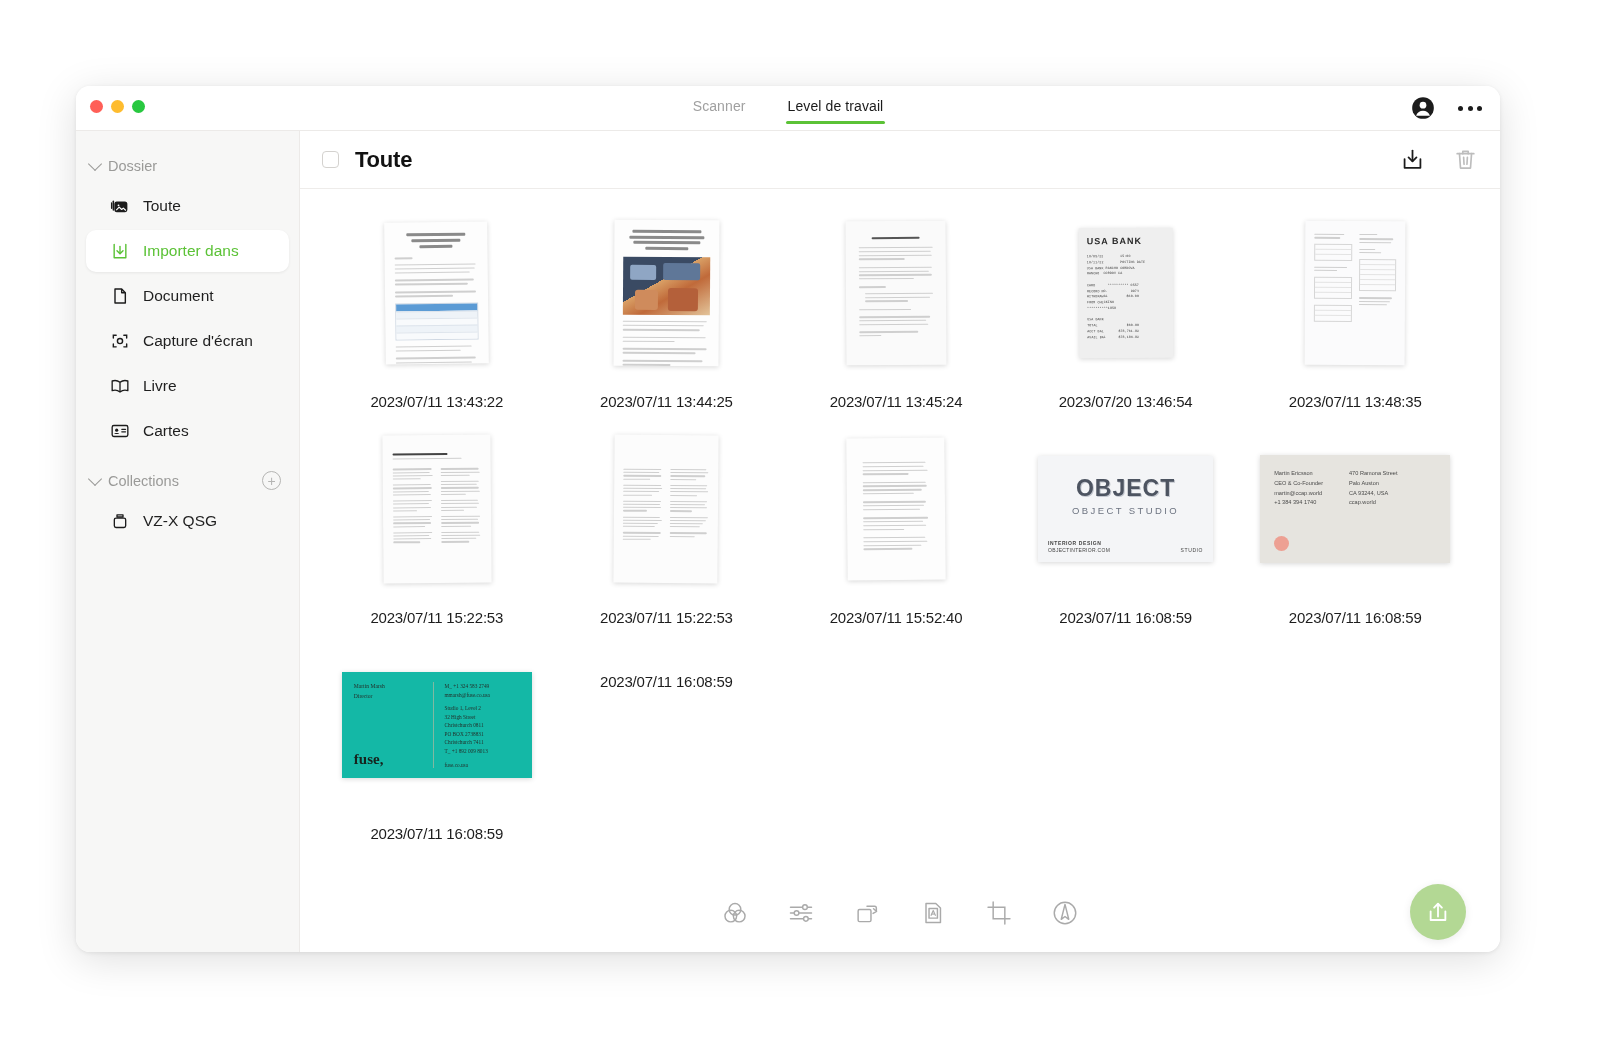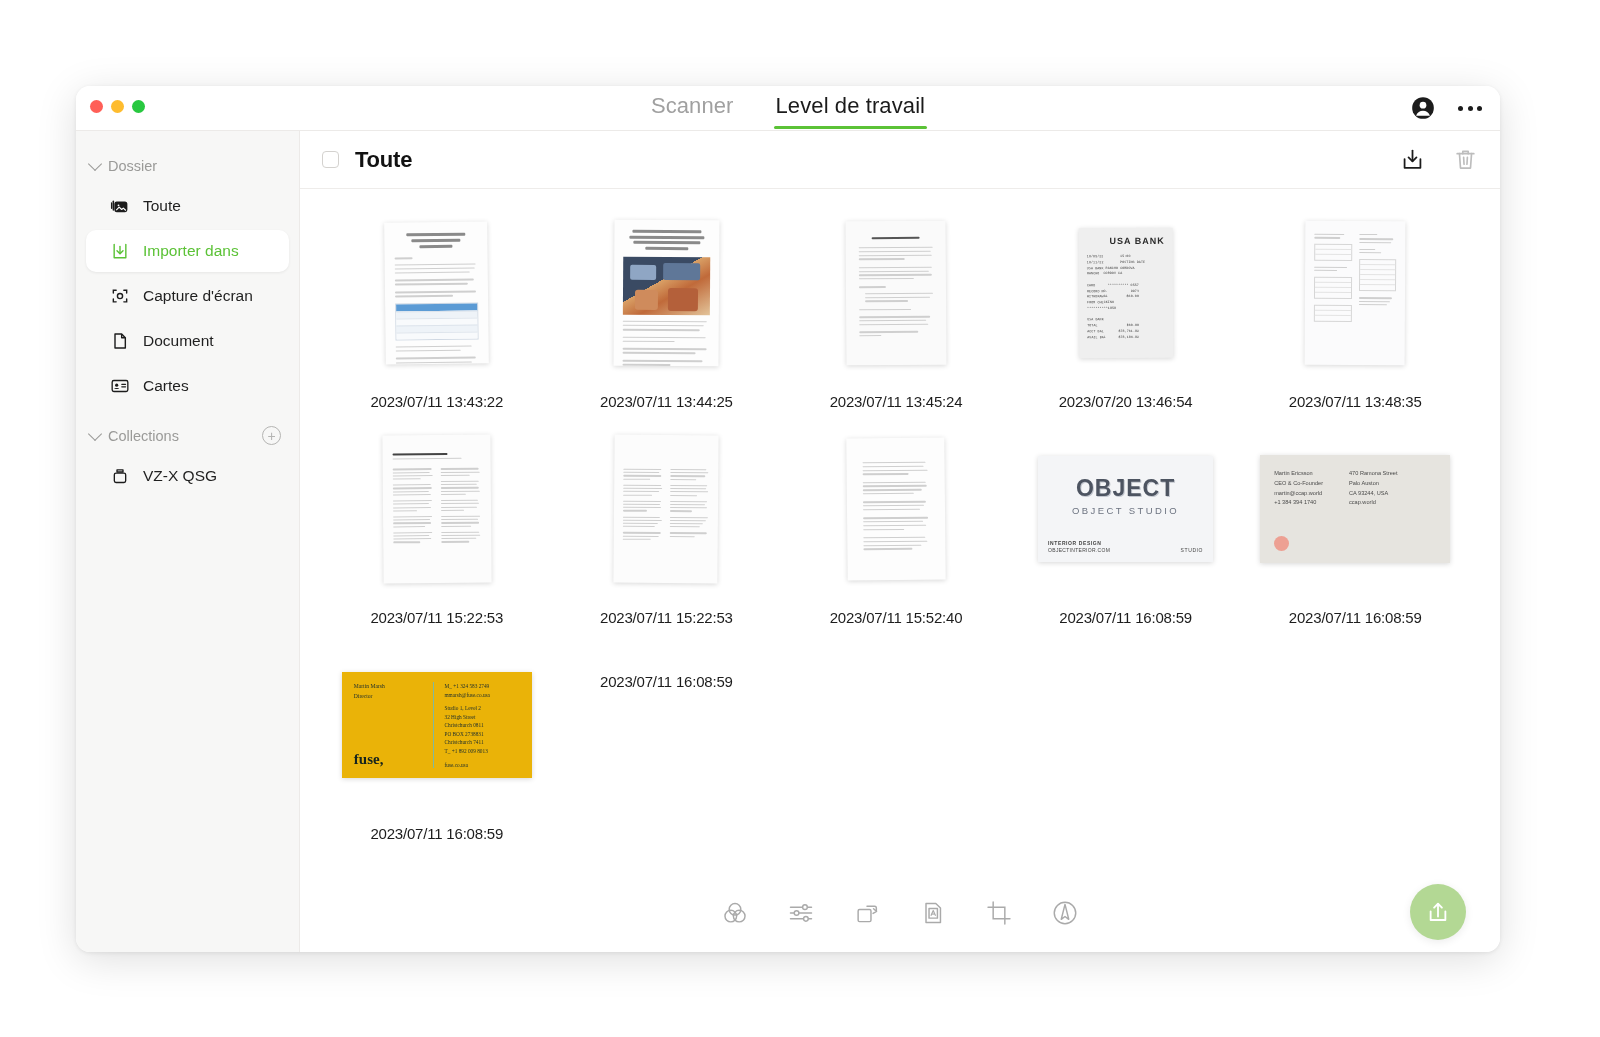--- a/index.html
+++ b/index.html
@@ -32,21 +32,21 @@
   .traffic { position: absolute; left: 14px; top: 14px; display: flex; gap: 8px; }
   .dot { width: 13px; height: 13px; border-radius: 50%; }
   .dot.red { background: #ff5f57; }
   .dot.yellow { background: #febc2e; }
   .dot.green { background: #28c840; }
   .tabs {
     position: absolute; left: 0; right: 0; top: 0; height: 44px;
     display: flex; align-items: center; justify-content: center; gap: 42px;
   }
   .tab {
-    font-size: 22px;
+    font-size: 14px;
     color: #a0a0a0;
     padding-bottom: 4px;
     position: relative;
     cursor: pointer;
     letter-spacing: 0.1px;
   }
   .tab.active { color: #1b1b1b; }
   .tab.active::after {
     content: "";
     position: absolute;
@@ -257,41 +257,50 @@
               <path d="M5 4 L5 20 L19 20 L19 4"></path>
               <path d="M12 6.5 L12 15"></path>
                 <path d="M8.4 11.6 L12 15.2 L15.6 11.6"></path>
             </svg>
           </span>
           <span>Importer dans</span>
         </div>
 
         <div class="nav-item">
           <span class="ico">
+            <svg width="20" height="20" viewBox="0 0 24 24" fill="none" stroke="#1c1c1c" stroke-width="1.7" stroke-linejoin="round">
+              <path d="M6 3.6 L14 3.6 L18.4 8 L18.4 20.4 L6 20.4 Z"></path>
+              <path d="M14 3.6 L14 8 L18.4 8"></path>
+            </svg>
+          </span>
+          <span>Document</span>
+        </div>
+
+        <div class="nav-item">
+          <span class="ico">
             <svg width="20" height="20" viewBox="0 0 24 24" fill="none" stroke="#1c1c1c" stroke-width="1.7" stroke-linecap="round">
               <path d="M4 8.4 L4 5 L7.4 5"></path>
                 <path d="M16.6 5 L20 5 L20 8.4"></path>
               <path d="M20 15.6 L20 19 L16.6 19"></path>
                 <path d="M7.4 19 L4 19 L4 15.6"></path>
               <circle cx="12" cy="12" r="3.1"></circle>
             </svg>
           </span>
           <span>Capture d'écran</span>
         </div>
 
         <div class="nav-item">
           <span class="ico">
-            <svg width="20" height="20" viewBox="0 0 24 24" fill="none" stroke="#1c1c1c" stroke-width="1.7" stroke-linejoin="round">
-              <path d="M6 3.6 L14 3.6 L18.4 8 L18.4 20.4 L6 20.4 Z"></path>
-              <path d="M14 3.6 L14 8 L18.4 8"></path>
+            <svg width="20" height="20" viewBox="0 0 24 24" fill="none" stroke="#1c1c1c" stroke-width="1.6" stroke-linejoin="round">
+              <path d="M2.6 6 C5.6 5 9.2 5.4 12 7.6 C14.8 5.4 18.4 5 21.4 6 L21.4 17.6 C18.4 16.6 14.8 17 12 19.2 C9.2 17 5.6 16.6 2.6 17.6 Z"></path>
+              <path d="M12 7.6 L12 19.2"></path>
             </svg>
           </span>
-          <span>Document</span>
-        </div>
-
+          <span>Livre</span>
+        </div>
 
         <div class="nav-item">
           <span class="ico">
             <svg width="20" height="20" viewBox="0 0 24 24" fill="none" stroke="#1c1c1c" stroke-width="1.6">
               <rect x="2.6" y="5.4" width="18.8" height="13.2" rx="2"></rect>
               <circle cx="8" cy="11" r="1.9" fill="#1c1c1c" stroke="none"></circle>
               <path d="M5 15.6 C5.8 14 10.2 14 11 15.6" fill="#1c1c1c" stroke="none"></path>
               <path d="M14.2 10 L18.6 10" stroke-linecap="round"></path>
               <path d="M14.2 13 L18.6 13" stroke-linecap="round"></path>
             </svg>
@@ -428,21 +437,21 @@
                 <div class="line" style="width:80%;height:1.4px;margin-bottom:2.4px;"></div>
                 <div class="line" style="width:30%;height:1.4px;"></div>
               </div>
             </div>
             <div class="caption">2023/07/11 13:45:24</div>
           </div>
 
           <div class="cell">
             <div class="thumb-box">
               <div class="paper" style="width:94px;height:130px;padding:8px 8px;background:#efefef;transform:rotate(-0.3deg);">
-                <div style="text-align:right;font-size:9px;font-weight:bold;letter-spacing:1px;color:#2b2b2b;margin-bottom:8px;">USA  BANK</div>
+                <div style="text-align:left;font-size:9px;font-weight:bold;letter-spacing:1px;color:#2b2b2b;margin-bottom:8px;">USA  BANK</div>
                 <div style="font-size:3.3px;line-height:1.75;color:#3a3a3a;font-family:'Liberation Mono',monospace;white-space:pre;letter-spacing:0.1px;">10/05/22        15:00
 10/11/22        POSTING DATE
 USA BANK RANCHO CORDOVA
 RANCHO  CORDOV CA
 
 CARD      ********** 0557
 RECORD NO.           9973
 WITHDRAWAL         $60.00
 FROM CHECKING
 **********1858
@@ -676,21 +685,21 @@
                   </div>
                 </div>
                 <div style="position:absolute;left:14px;bottom:12px;width:15px;height:15px;border-radius:50%;background:#eda093;"></div>
               </div>
             </div>
             <div class="caption">2023/07/11 16:08:59</div>
           </div>
 
           <div class="cell">
             <div class="thumb-box">
-              <div class="paper" style="width:190px;height:106px;background:#eab308;padding:10px 12px;display:flex;justify-content:space-between;font-family:'Liberation Serif',serif;">
+              <div class="paper" style="width:190px;height:106px;background:#14b8a6;padding:10px 12px;display:flex;justify-content:space-between;font-family:'Liberation Serif',serif;">
                 <div style="display:flex;flex-direction:column;justify-content:space-between;width:44%;">
                   <div style="font-size:5.6px;line-height:1.7;color:#23322c;">
                     <div>Martin Marsh</div>
                     <div>Director</div>
                   </div>
                   <div style="font-size:15px;font-weight:bold;color:#16241e;">fuse,</div>
                 </div>
                 <div style="width:52%;border-left:0.8px solid #7fb9a1;padding-left:10px;display:flex;flex-direction:column;justify-content:space-between;">
                   <div style="font-size:5.3px;line-height:1.62;color:#23322c;">
                     <div>M_ +1 324 583 2749</div>

